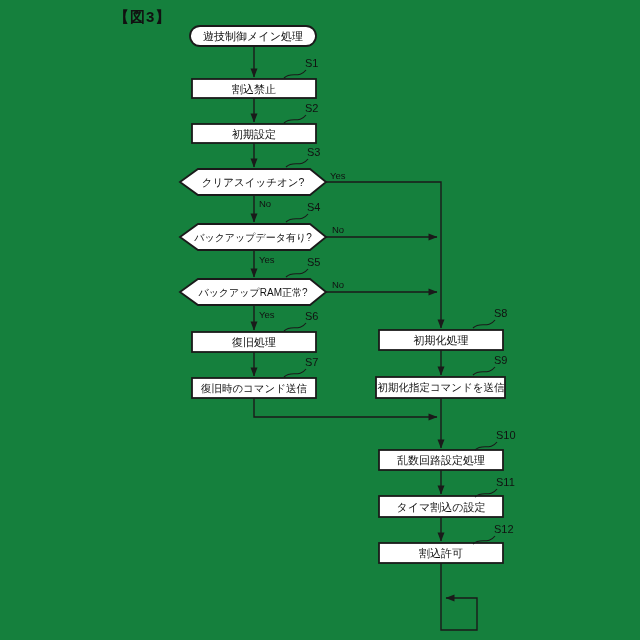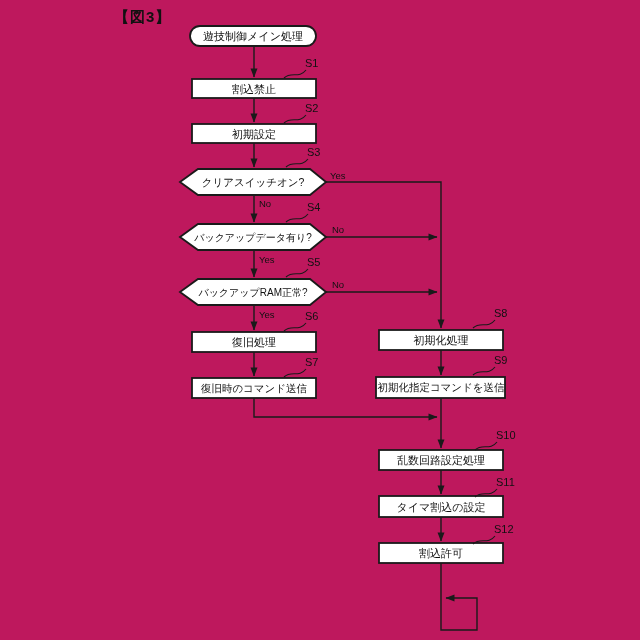--- a/index.html
+++ b/index.html
@@ -1,16 +1,16 @@
 <!DOCTYPE html>
 <html><head>
 <meta charset="utf-8">
 <style>
   html,body{margin:0;padding:0;background:#ffffff;}
-  #page{position:relative;width:640px;height:640px;background:#be185d;overflow:hidden;}
+  #page{position:relative;width:640px;height:640px;background:#15803d;overflow:hidden;}
   svg{position:absolute;left:0;top:0;}
   svg text{font-family:"Liberation Sans","DejaVu Sans",sans-serif;fill:#111;}
   .shape{fill:#ffffff;stroke:#1a1a1a;stroke-width:1.8;}
   .line{fill:none;stroke:#1a1a1a;stroke-width:1.4;}
   .sq{fill:none;stroke:#1a1a1a;stroke-width:1.1;}
   .bt{font-size:11px;text-anchor:middle;}
   .bt9{font-size:10.5px;text-anchor:middle;}
   .ht{font-size:10.5px;text-anchor:middle;}
   .ht10{font-size:10px;text-anchor:middle;}
   .sl{font-size:11px;}

